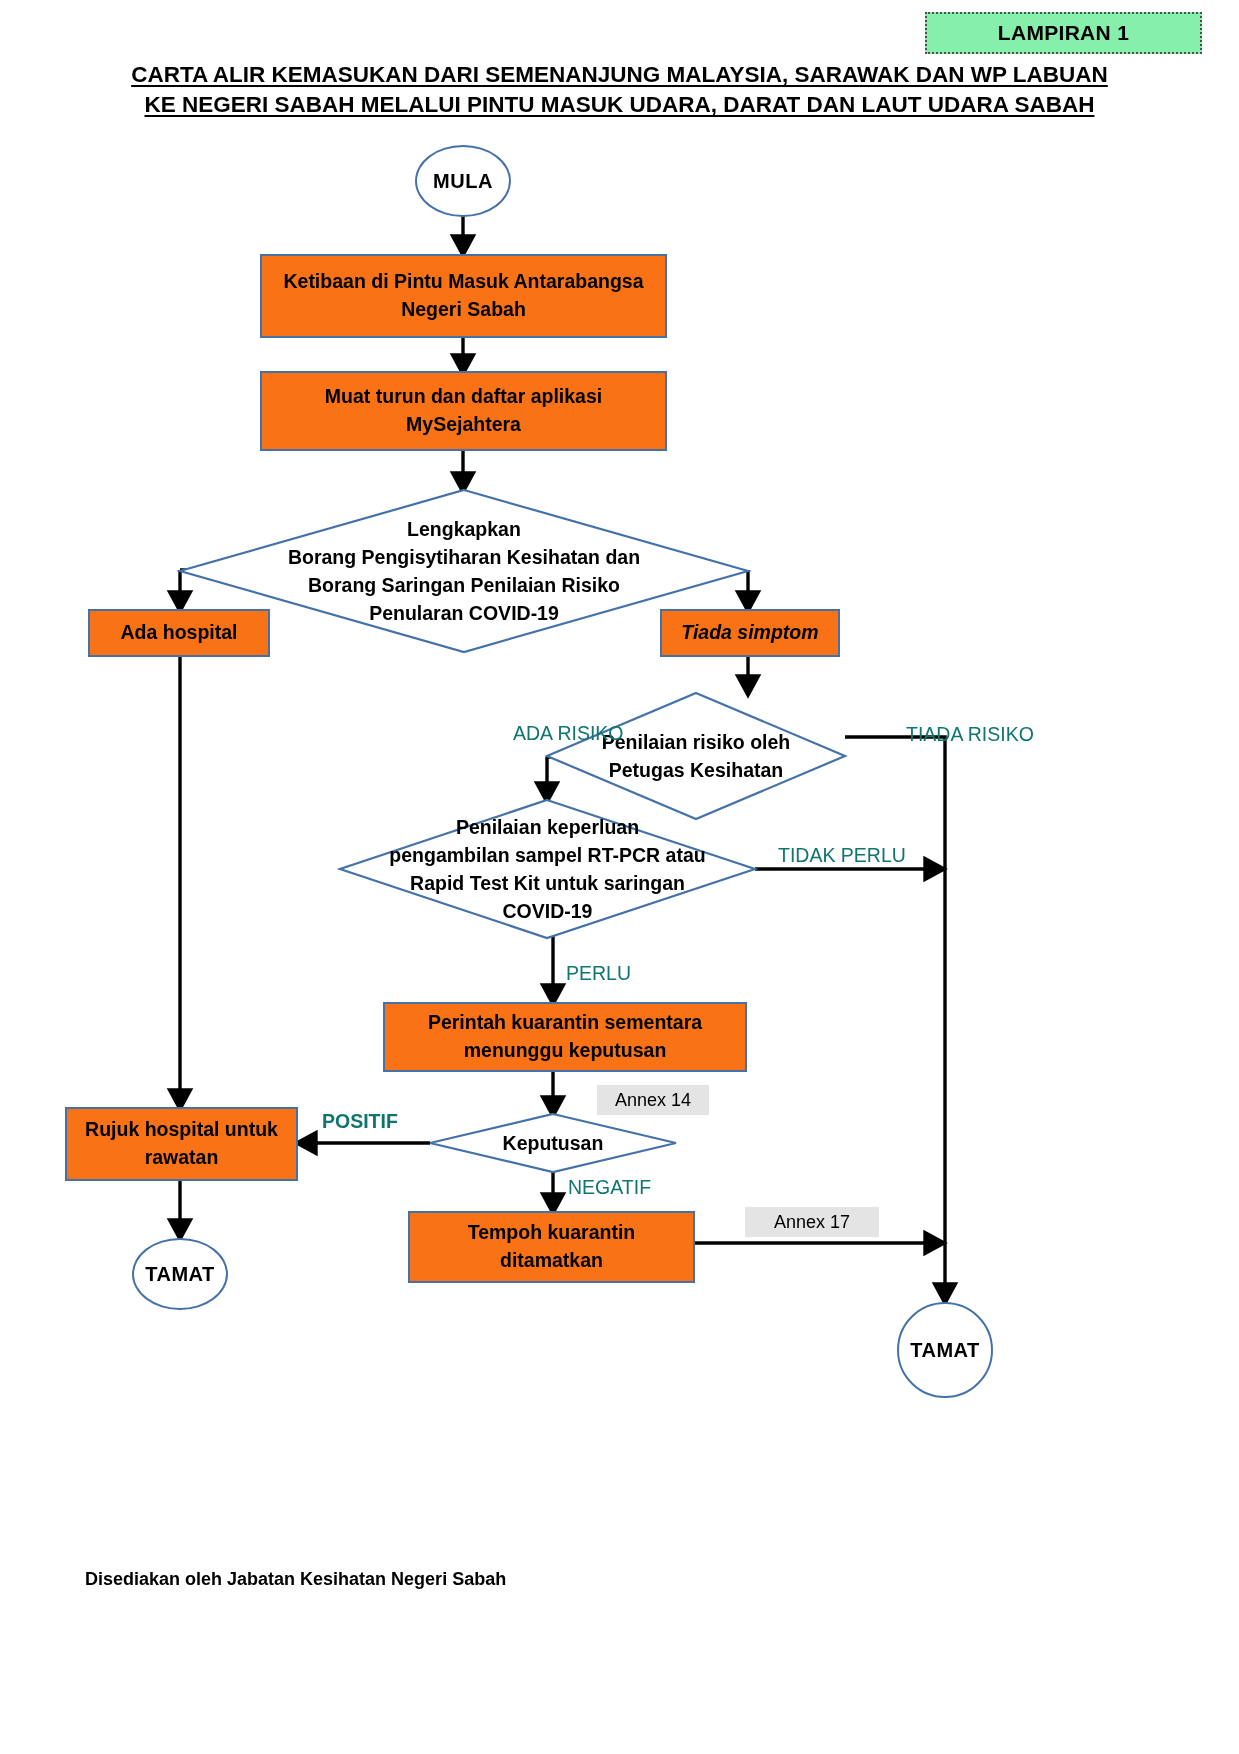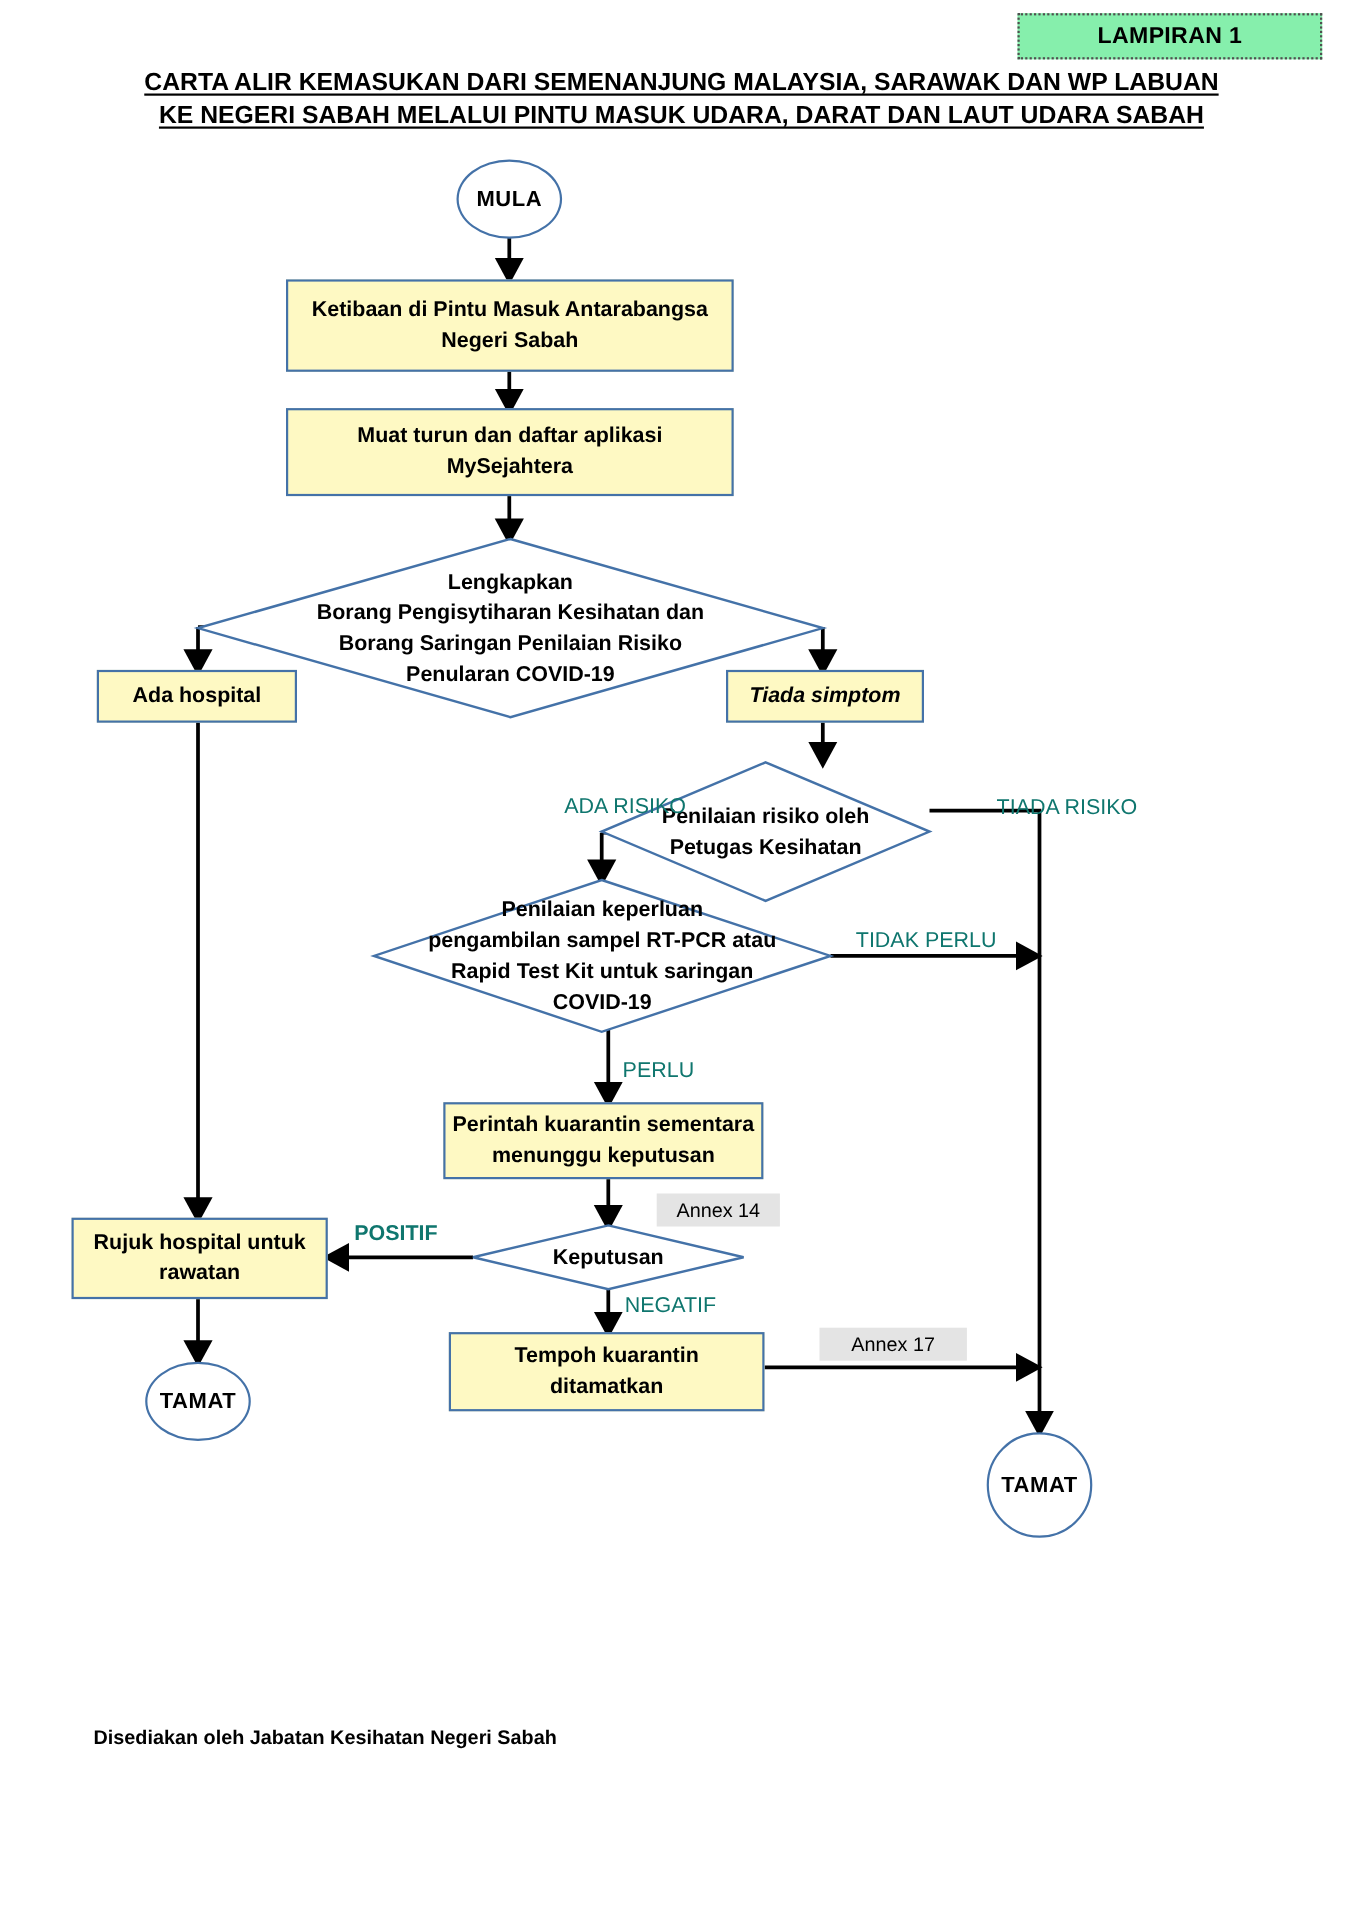--- a/index.html
+++ b/index.html
@@ -21,21 +21,21 @@
   .title{
     position:absolute;left:0;top:60px;width:1239px;
     text-align:center;font-size:22.5px;font-weight:bold;line-height:1.35;
   }
   .title .l1,.title .l2{display:block;}
   .title .u{ text-decoration:underline; text-underline-offset:3px;}
 
   
   .node{position:absolute;box-sizing:border-box;}
   .rect{
-    border:2px solid #4472a8;background:#fef9c3;
+    border:2px solid #4472a8;background:#f97316;
     display:flex;align-items:center;justify-content:center;text-align:center;
     font-weight:bold;font-size:19.5px;line-height:1.42;
   }
   .circle{
     border:2px solid #4472a8;background:#fff;border-radius:50%;
     display:flex;align-items:center;justify-content:center;text-align:center;
     font-weight:bold;font-size:20px;letter-spacing:.5px;
   }
   .diamond-wrap{position:absolute;}
   .diamond-wrap svg{position:absolute;left:0;top:0;overflow:visible;}
@@ -179,21 +179,21 @@
     <div class="diamond-label">
       <div>
         <div>Penilaian keperluan</div>
         <div>pengambilan sampel RT-PCR atau</div>
         <div>Rapid Test Kit untuk saringan</div>
         <div>COVID-19</div>
       </div>
     </div>
   </div>
 
-  <div class="node rect" style="left:403px;top:1002px;width:291px;height:70px;">
+  <div class="node rect" style="left:383px;top:1002px;width:364px;height:70px;">
     <div>
       <div>Perintah kuarantin sementara</div>
       <div>menunggu keputusan</div>
     </div>
   </div>
 
   <div class="diamond-wrap" style="left:430px;top:1114px;width:246px;height:58px;">
     <svg width="246" height="58" viewBox="0 0 246 58">
       <polygon points="123,0 246,29 123,58 0,29" fill="#fff" stroke="#4472a8" stroke-width="2.2"></polygon>
     </svg>

